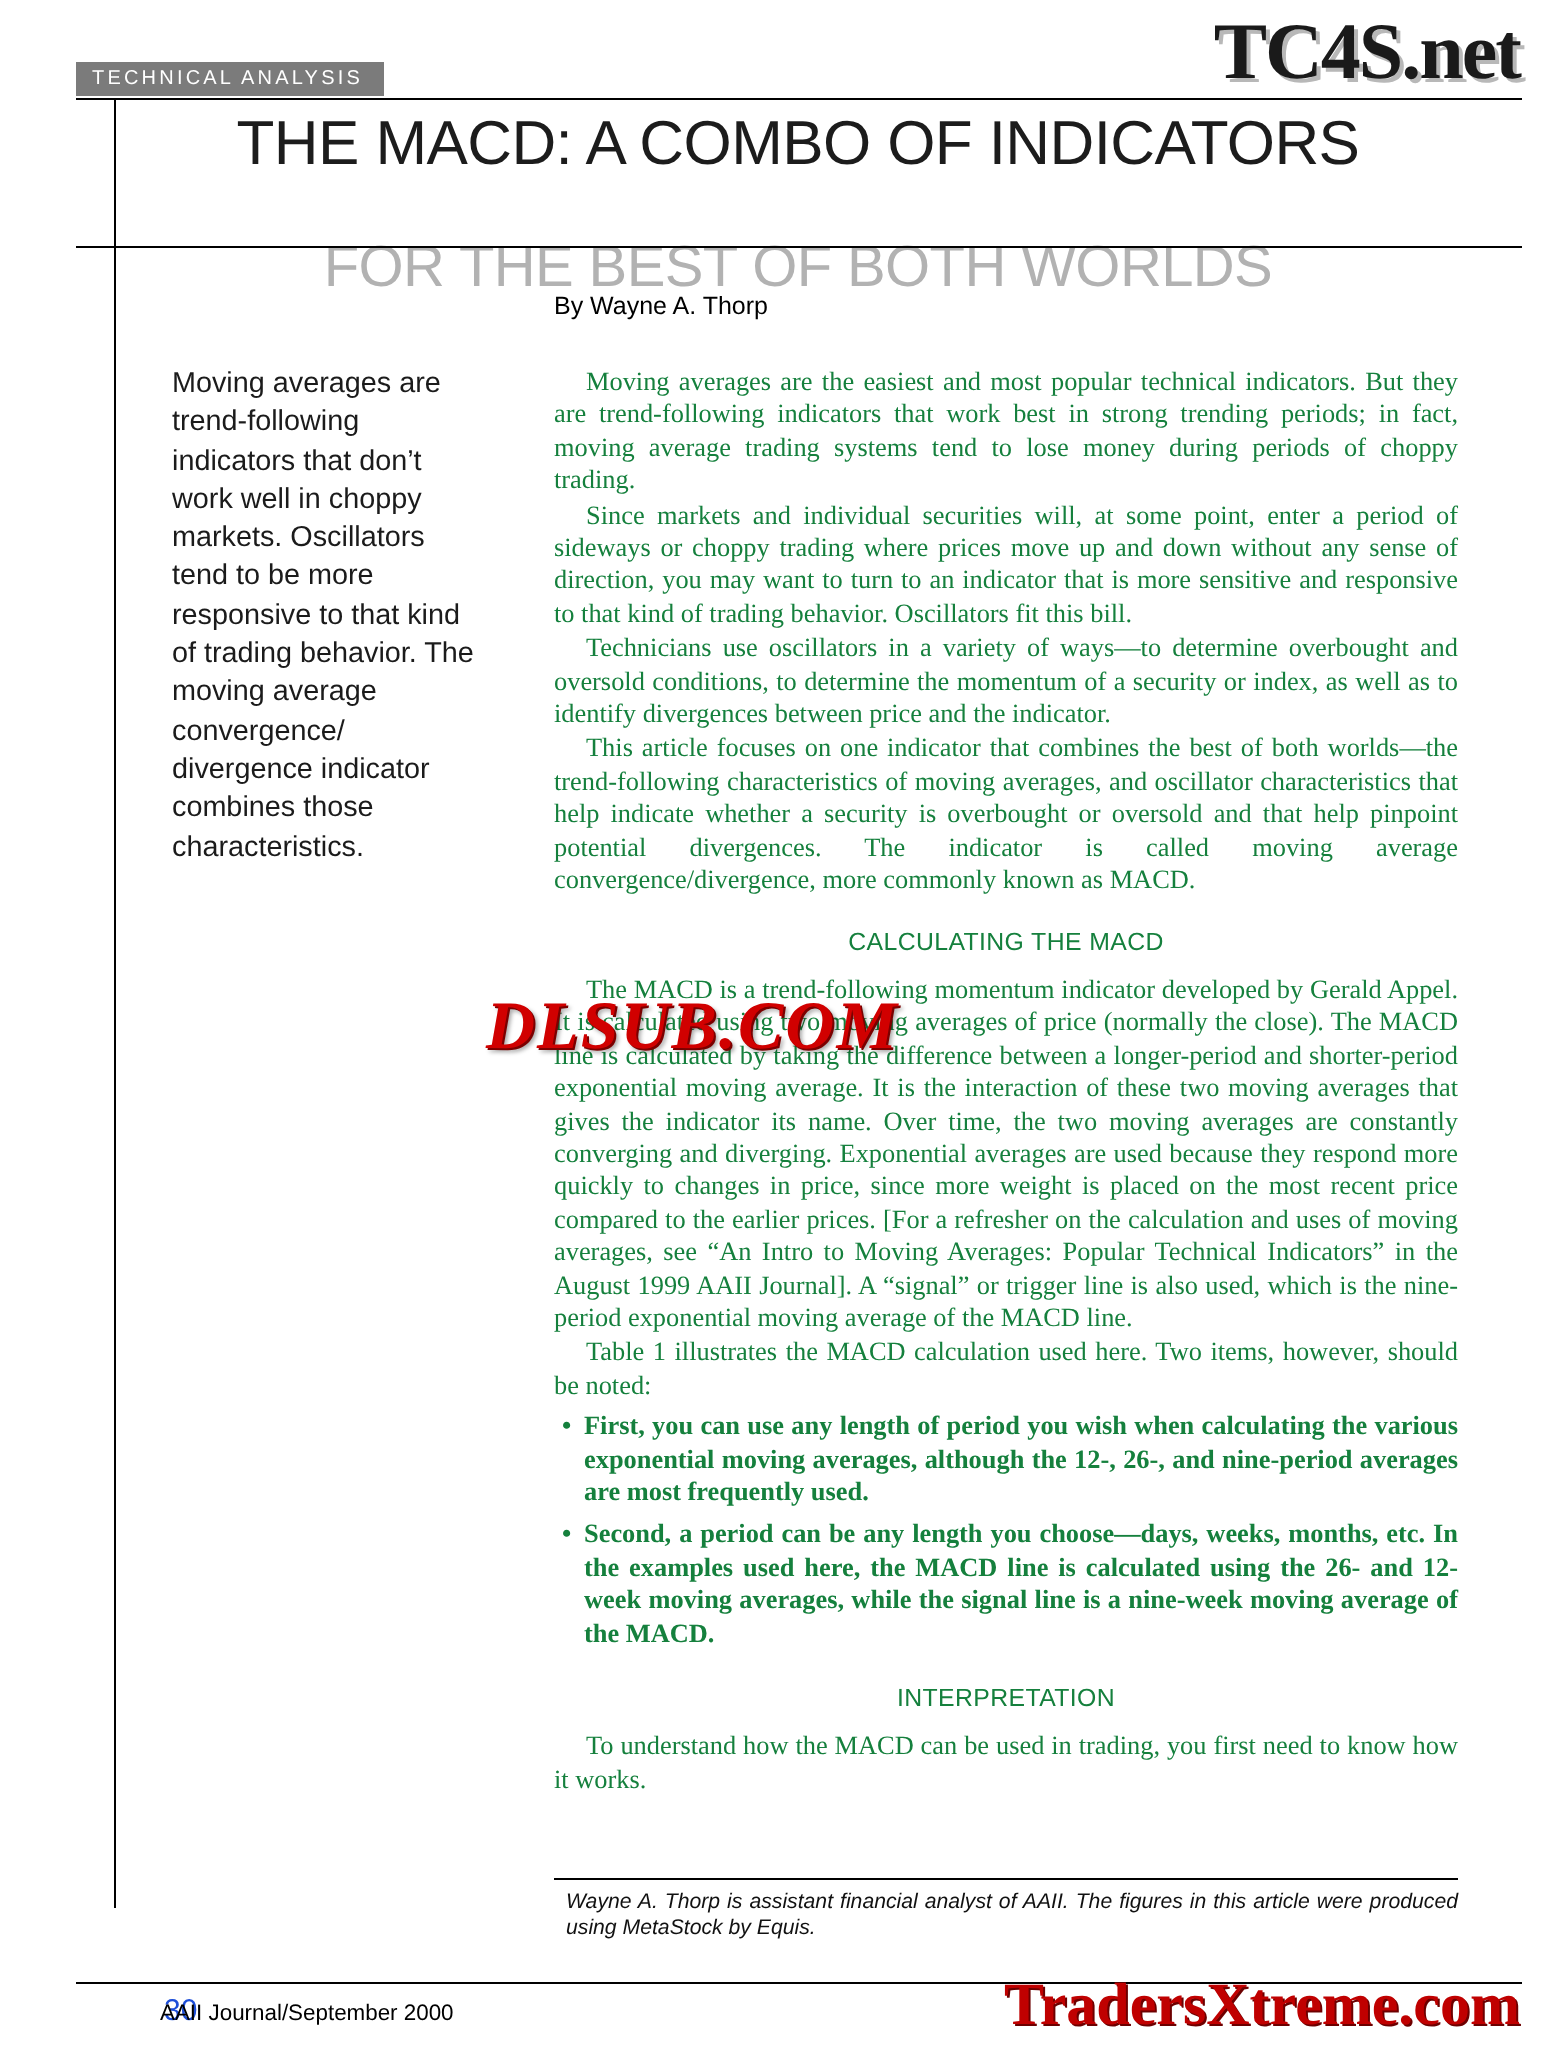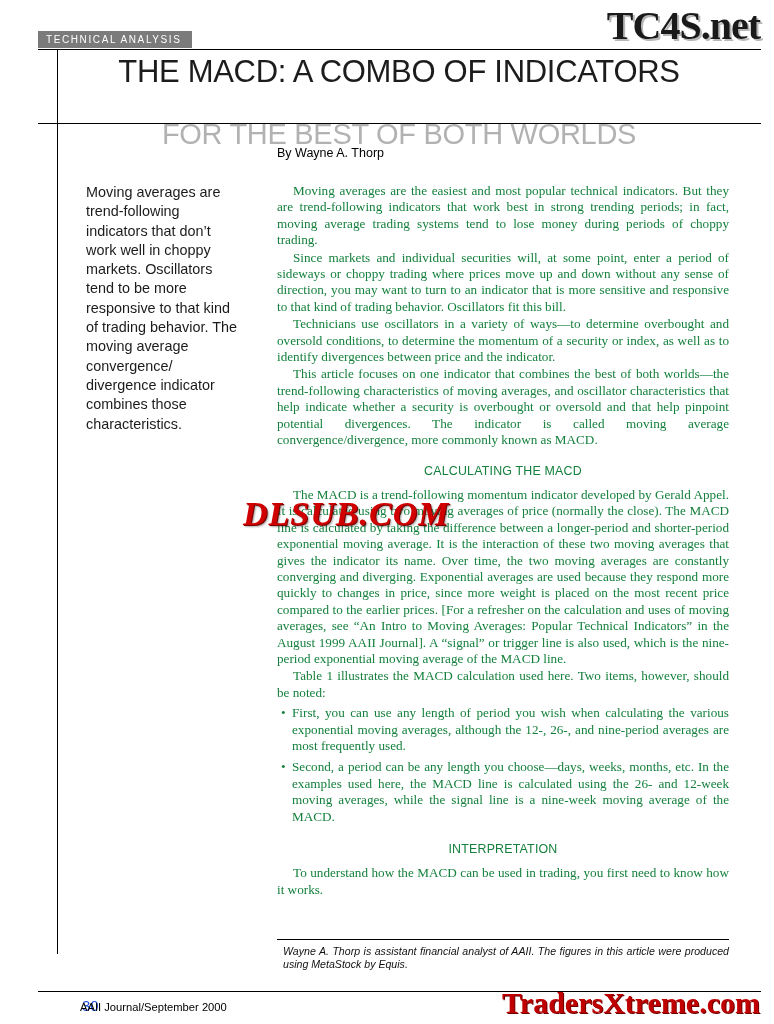--- a/index.html
+++ b/index.html
@@ -178,20 +178,21 @@
     margin: 14px 0 8px 0;
     text-indent: 0;
     text-align: center;
   }
   .sec-head.tight { margin-top: 16px; }
 
   ul.bullets {
     margin: 4px 0 0 0;
     padding: 0 0 0 15px;
     list-style: none;
+    font-weight: bold;
   }
   ul.bullets li {
     position: relative;
     margin: 0 0 5px 0;
     text-align: justify;
     line-height: 16.4px;
   }
   ul.bullets li::before {
     content: "\2022";
     position: absolute;

